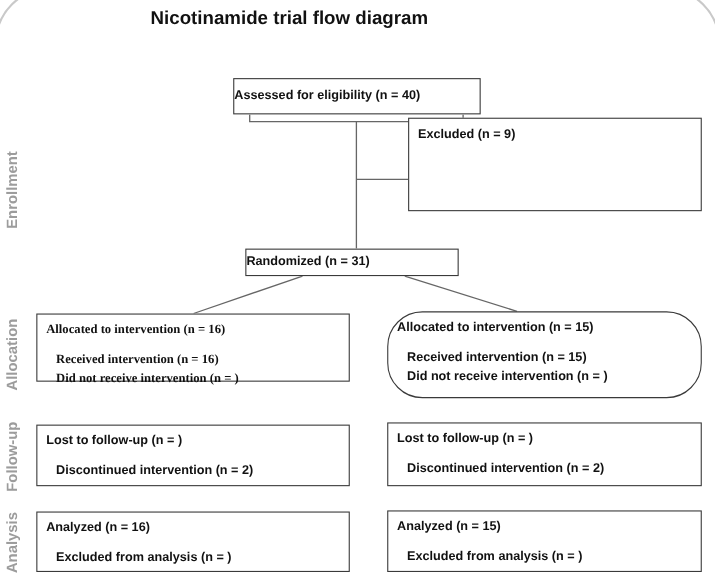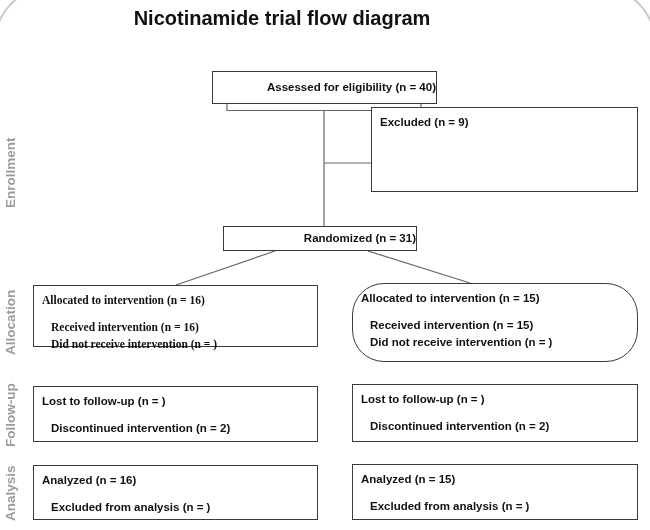--- a/index.html
+++ b/index.html
@@ -21,23 +21,23 @@
   .frame {
     position: absolute;
     left: -5px; top: -12px;
     width: 660px; height: 640px;
     border: 2.5px solid var(--frame-border);
     border-radius: 52px;
     pointer-events: none;
   }
   .title {
     position: absolute;
-    left: 282px; top: 7px;
+    left: 263px; top: 7px;
     transform: translateX(-50%);
-    font-size: 20px;
+    font-size: 17px;
     font-weight: bold;
     white-space: nowrap;
   }
   svg.connectors {
     position: absolute;
     left: 0; top: 0;
     width: 650px; height: 530px;
     pointer-events: none;
   }
   svg.connectors path, svg.connectors line {
@@ -65,21 +65,21 @@
     background: #ffffff;
     border: 1.4px solid var(--box-border);
     font-size: 11.5px;
     font-weight: bold;
     line-height: 15px;
     white-space: nowrap;
   }
   .box.center {
     display: flex;
     align-items: center;
-    justify-content: flex-end;
+    justify-content: flex-start;
   }
   .box.multi { padding: 7px 8px; }
   .box .sub { margin: 11px 0 0 9px; }
   .box .sub div { line-height: 17px; }
 
   .box-assessed   { left: 212px; top: 71px;  width: 225px; height: 33px; }
   .box-excluded   { left: 371px; top: 107px; width: 267px; height: 85px; }
   .box-randomized { left: 223px; top: 226px; width: 194px; height: 25px; }
   .box-alloc-l    { left: 33px;  top: 285px; width: 285px; height: 62px; font-family: Liberation Serif, serif; }
   .box-alloc-r    { left: 352px; top: 283px; width: 286px; height: 79px; border-radius: 32px; }

